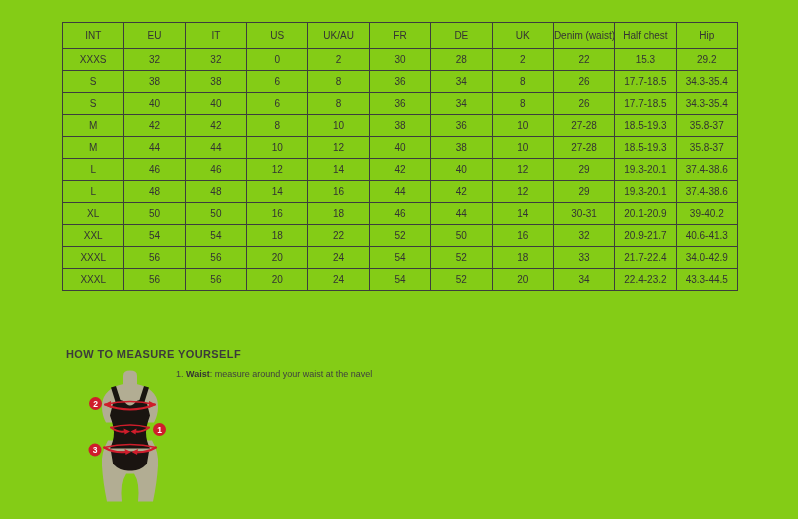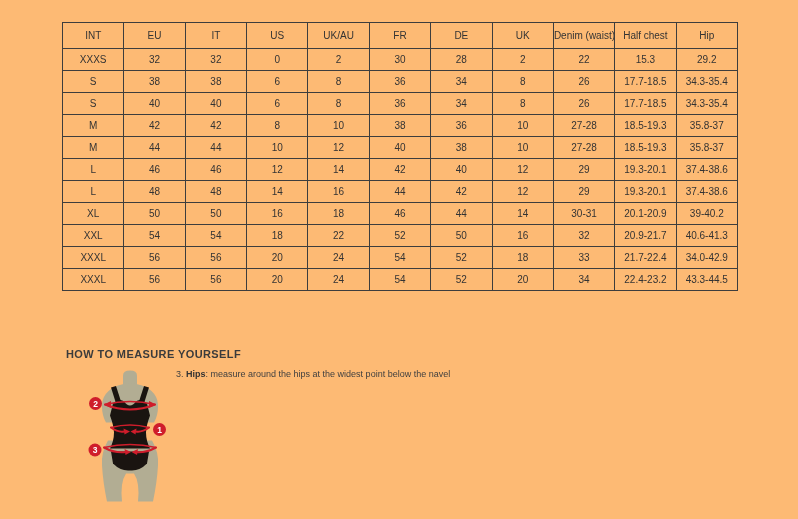--- a/index.html
+++ b/index.html
@@ -3,21 +3,21 @@
 <meta charset="utf-8">
 <style>
   :root{
     --accent:#cf1d2b;
     --skin:#b2ad93;
     --garment:#1a1410;
     --ink:#333333;
   }
   html,body{margin:0;padding:0;background:#ffffff;}
   .page{
-    position:relative;width:798px;height:519px;background:#fdba74;
+    position:relative;width:798px;height:519px;background:#84cc16;
     font-family:"Liberation Sans",sans-serif;overflow:hidden;
   }
   table.size-chart{
     position:absolute;left:62px;top:22px;width:676px;
     border-collapse:collapse;table-layout:fixed;
     border:1px solid #1f1f1f;
   }
   .size-chart th,.size-chart td{
     border:1px solid #3d3d3d;
     font-size:10px;font-weight:400;color:var(--ink);
@@ -257,16 +257,16 @@
         <text class="badge-num" x="74.5" y="62.2">1</text>
       </g>
       <g>
         <circle class="badge" cx="10" cy="79.5" r="6.5"></circle>
         <text class="badge-num" x="10" y="82.7">3</text>
       </g>
     </svg>
   </div>
 
   <div class="measure-steps">
-      <div class="step"><span>3. </span><b>Hips</b><span>: measure around the hips at the widest point below the navel</span></div>
+      <div class="step"><span>1. </span><b>Waist</b><span>: measure around your waist at the navel</span></div>
     </div>
 
 </div>
 
 </body></html>

